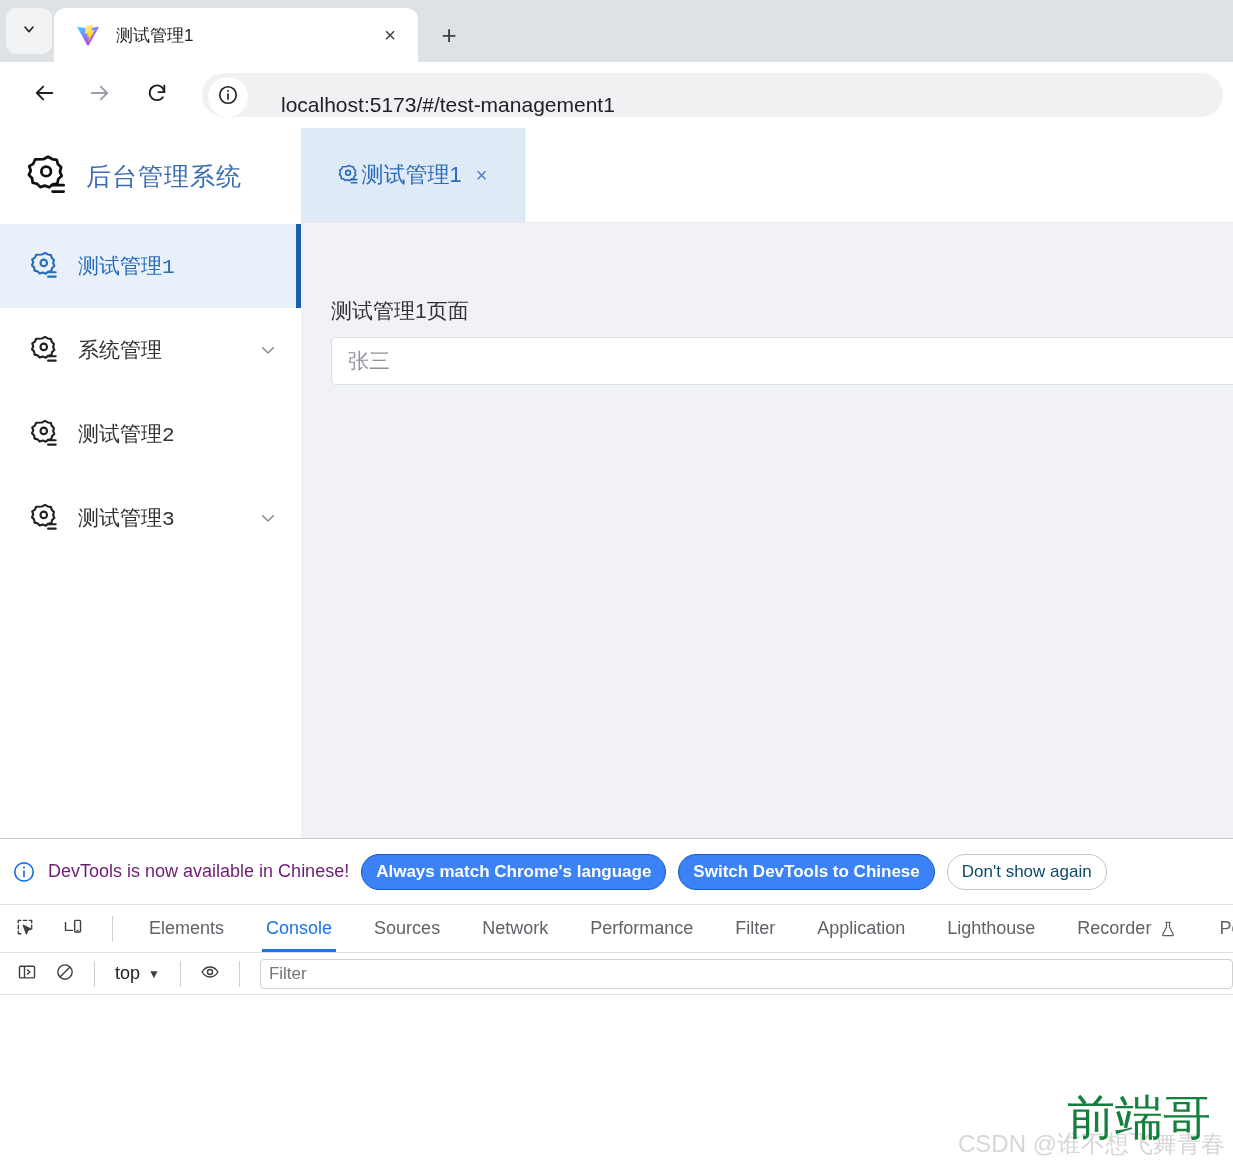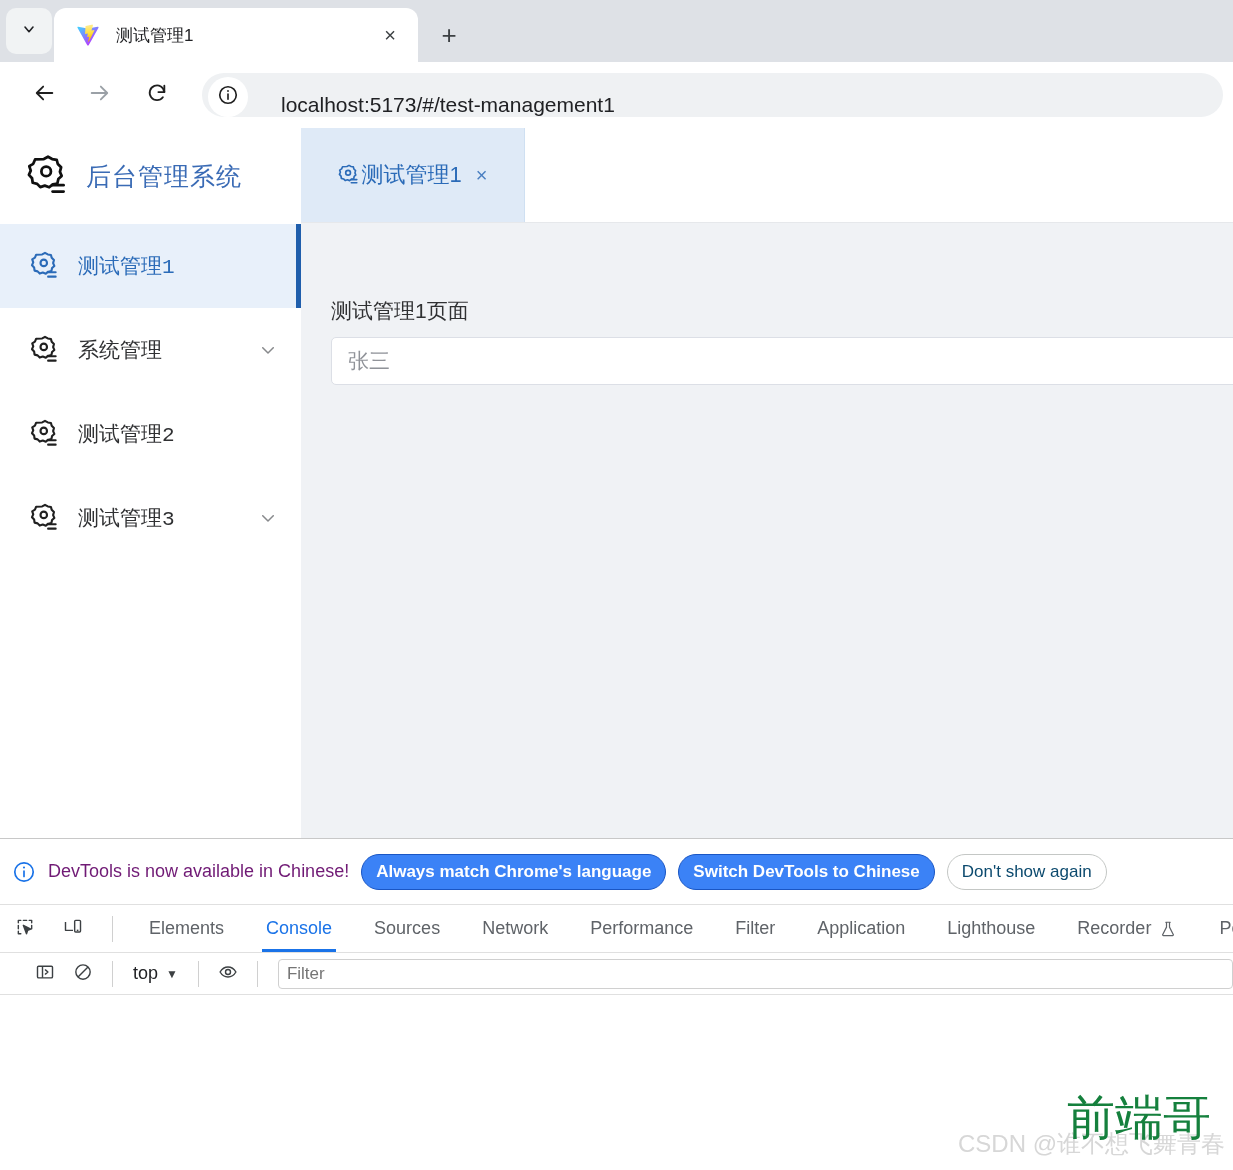--- a/index.html
+++ b/index.html
@@ -151,21 +151,21 @@
     font-size: 18px; color: #5f6368; cursor: pointer; white-space: nowrap;
     position: relative; flex: 0 0 auto;
   }
   .dt-tab.active { color: #1a73e8; }
   .dt-tab.active::after {
     content:""; position:absolute; left:10px; right:10px; bottom:0; height:3px; background:#1a73e8;
   }
   .dt-tab .flask { width: 18px; height: 18px; }
 
   .dt-console-toolbar {
-    height: 42px; display: flex; align-items: center; padding-left: 28px;
+    height: 42px; display: flex; align-items: center; padding-left: 10px;
     border-bottom: 1px solid #e0e0e0; background: #ffffff; gap: 4px;
   }
   .ctx-select { display:flex; align-items:center; gap:8px; font-size:18px; color:#202124; padding:0 8px; cursor:pointer;}
   .ctx-caret { font-size: 12px; color: #3c4043; }
   .filter-input {
     flex: 1; height: 30px; border: 1px solid #d0d0d0; border-radius: 4px;
     margin-left: 8px; margin-right: 0; font-size: 17px; color: #9aa0a6;
     padding: 0 8px; background: #ffffff; font-family: inherit; outline: none;
   }
 

